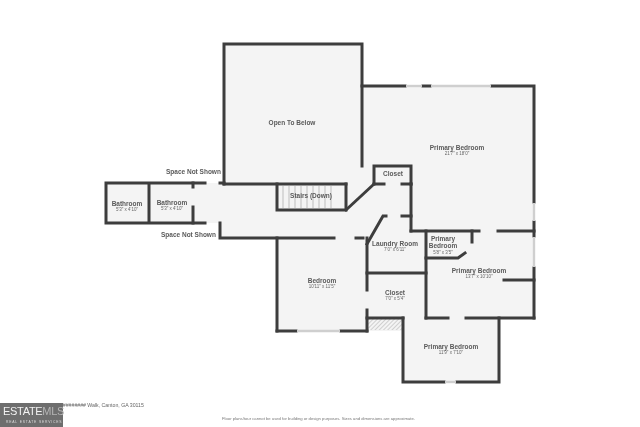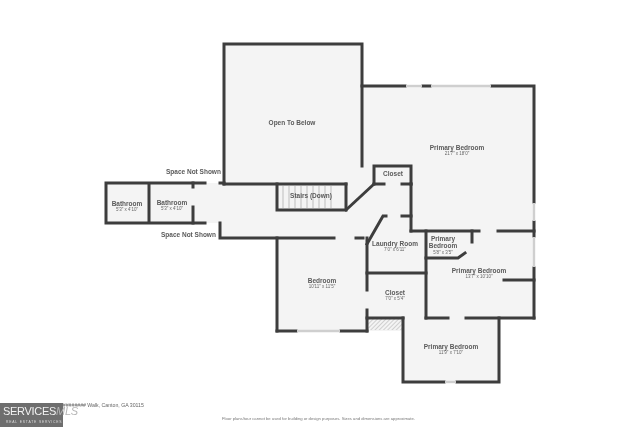--- a/index.html
+++ b/index.html
@@ -6,21 +6,21 @@
   body { width:640px; height:427px; position:relative; overflow:hidden; font-family:"Liberation Sans", sans-serif; }
   svg { position:absolute; left:0; top:0; }
   .lbl { position:absolute; transform:translate(-50%,-50%); text-align:center; color:#555; white-space:nowrap; line-height:1.15; }
   .name { font-size:6.5px; font-weight:bold; color:#5a5a5a; }
   .dim { font-size:4.5px; color:#666; }
   .sns { font-size:6.5px; font-weight:bold; color:#5a5a5a; position:absolute; white-space:nowrap; }
   .addr { position:absolute; left:34px; top:402px; font-size:5.2px; color:#666; }
   .disc { position:absolute; left:222px; top:416px; font-size:4.2px; color:#777; white-space:nowrap; }
   .logo { position:absolute; left:0; top:403px; width:63px; height:24px; background:#6e6e6e; color:#f2f2f2; }
   .logo .big { position:absolute; left:3px; top:2px; font-size:11px; letter-spacing:-0.3px; font-family:"Liberation Sans", sans-serif; }
-  .logo .big .mls { color:#b5b5b5;font-style:italic; }
+  .logo .big .mls { color:#b5b5b5; }
   .logo .small { position:absolute; left:6px; top:17px; font-size:3.4px; letter-spacing:0.8px; color:#ddd; }
 </style>
 </head>
 <body>
 
 <svg width="640" height="427" viewBox="0 0 640 427">
 
   <g fill="#f4f4f4" stroke="none">
     <rect x="224" y="44" width="138" height="140"></rect>
     <rect x="362" y="86" width="172" height="146"></rect>
@@ -159,16 +159,16 @@
 <div class="lbl" style="left:451px;top:349px">
   <div class="name">Primary Bedroom</div>
   <div class="dim">11'9" x 7'10"</div>
 </div>
 
 <div class="sns" style="left:166px;top:168px">Space Not Shown</div>
 <div class="sns" style="left:161px;top:231px">Space Not Shown</div>
 
 <div class="addr">### ##### ######### Walk, Canton, GA 30115</div>
 <div class="logo">
-  <div class="big"><span>SERVICES</span><span class="mls">MLS</span></div>
+  <div class="big"><span>ESTATE</span><span class="mls">MLS</span></div>
   <div class="small">REAL ESTATE SERVICES</div>
 </div>
 <div class="disc">Floor plans/tour cannot be used for building or design purposes. Sizes and dimensions are approximate.</div>
 
 </body></html>

